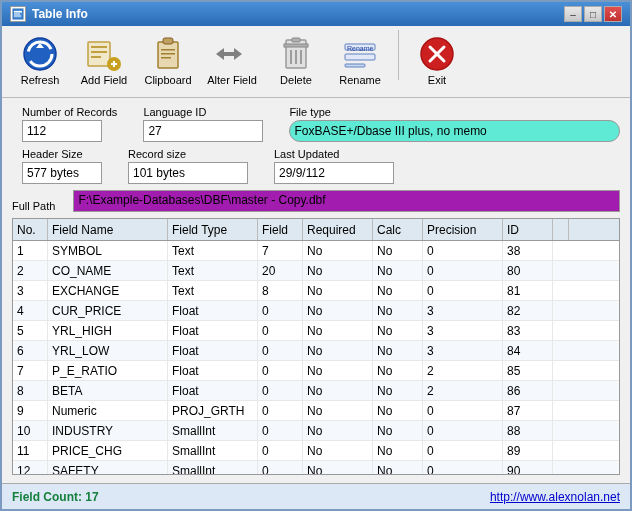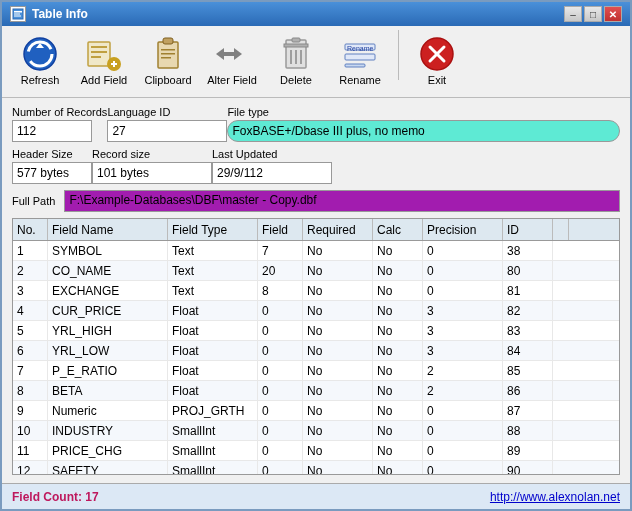--- a/index.html
+++ b/index.html
@@ -128,22 +128,23 @@
       padding: 8px 10px;
       display: flex;
       flex-direction: column;
       gap: 6px;
       overflow: hidden;
     }
 
     
     .info-row {
       display: flex;
-      gap: 0;
+      gap: 26px;
       align-items: flex-start;
+      margin-left: 10px;
     }
 
     .info-group {
       display: flex;
       flex-direction: column;
       gap: 2px;
     }
 
     .info-label {
       font-size: 11px;
@@ -160,22 +161,22 @@
       display: flex;
       align-items: center;
     }
 
     .info-value-narrow { width: 80px; }
     .info-value-medium { width: 120px; }
 
     
     .fullpath-row {
       display: flex;
-      gap: 9px;
-      align-items: center;
+      gap: 18px;
+      align-items: flex-end;
     }
 
     .fullpath-label {
       font-size: 11px;
       color: #000;
       white-space: nowrap;
     }
 
     .fullpath-value {
       flex: 1;
@@ -254,21 +255,21 @@
       padding: 4px 10px;
       display: flex;
       align-items: center;
       justify-content: space-between;
       height: 26px;
     }
 
     .status-text {
       font-size: 12px;
       font-weight: bold;
-      color: #be185d;
+      color: #15803d;
     }
 
     .status-link {
       font-size: 12px;
       color: #0000cc;
       text-decoration: underline;
       cursor: pointer;
     }
   </style>
 </head>

